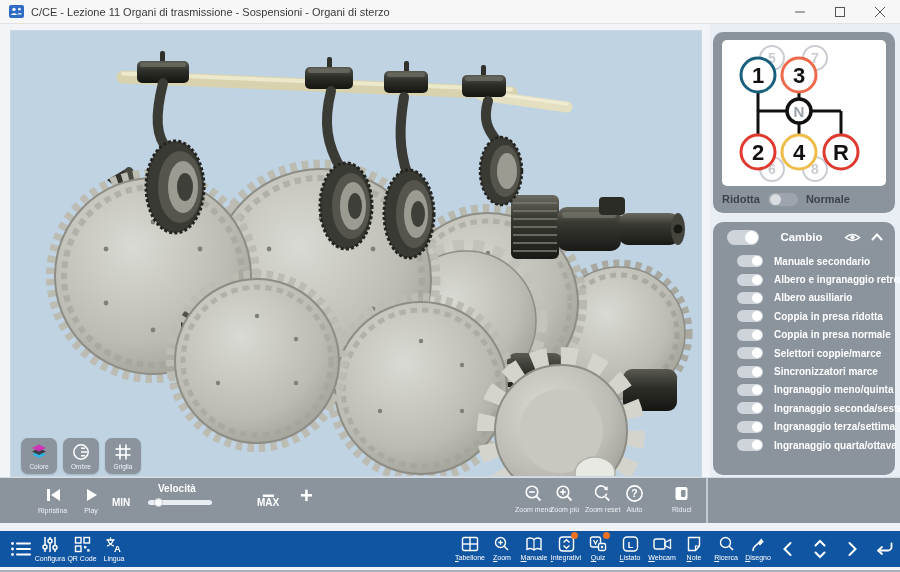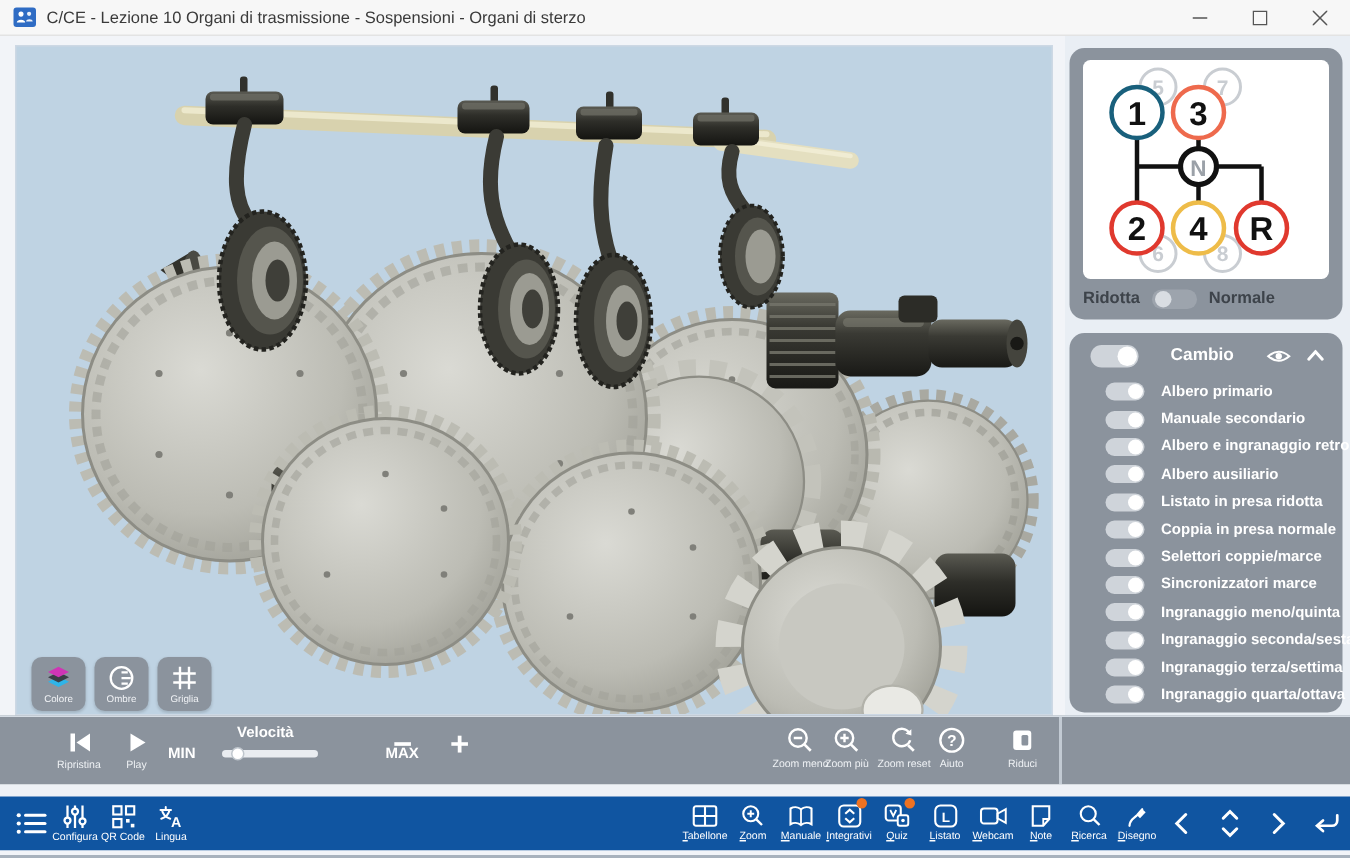--- a/index.html
+++ b/index.html
@@ -91,21 +91,21 @@
 
   <div class="titlebar">
     <div class="appicon">
       <svg width="13" height="11" viewBox="0 0 13 11">
         <circle cx="4" cy="3.4" r="1.7" fill="#fff"></circle>
           <path d="M1.2,9 C1.2,6.6 6.8,6.6 6.8,9 Z" fill="#fff"></path>
         <circle cx="9.4" cy="3.2" r="1.4" fill="#fff" opacity=".9"></circle>
           <path d="M7.4,8.4 C7.4,6.4 11.8,6.4 11.8,8.4 Z" fill="#fff" opacity=".9"></path>
       </svg>
     </div>
-    <div class="apptitle">C/CE - Lezione 10 Organi di trasmissione - Sospensioni - Organi di sterzo</div>
+    <div class="apptitle">C/CE - Lezione 11 Organi di trasmissione - Sospensioni - Organi di sterzo</div>
     <div class="winbtns">
       <div class="winbtn">
         <svg width="10" height="10" viewBox="0 0 10 10">
             <line x1="0" y1="5" x2="10" y2="5" stroke="#555" stroke-width="1"></line>
           </svg>
       </div>
       <div class="winbtn">
         <svg width="10" height="10" viewBox="0 0 10 10">
             <rect x="0.5" y="0.5" width="9" height="9" fill="none" stroke="#555" stroke-width="1"></rect>
           </svg>
@@ -374,37 +374,33 @@
         <svg width="17" height="11" viewBox="0 0 17 11">
           <path d="M1.5,5.5 Q8.5,-0.5 15.5,5.5 Q8.5,11.5 1.5,5.5 Z" fill="none" stroke="#fff" stroke-width="1.4"></path>
           <circle cx="8.5" cy="5.5" r="2.1" fill="#fff"></circle>
         </svg>
         <svg width="12" height="8" viewBox="0 0 12 8">
           <path d="M1.5,6.5 L6,1.5 L10.5,6.5" fill="none" stroke="#fff" stroke-width="2" stroke-linecap="round"></path>
         </svg>
       </div>
       <div class="layer-row">
           <div class="toggle-sm"></div>
-          <div class="rlabel">Albero primario</div>
-        </div>
-      <div class="layer-row">
-          <div class="toggle-sm"></div>
           <div class="rlabel">Manuale secondario</div>
         </div>
       <div class="layer-row">
           <div class="toggle-sm"></div>
           <div class="rlabel">Albero e ingranaggio retro</div>
         </div>
       <div class="layer-row">
           <div class="toggle-sm"></div>
           <div class="rlabel">Albero ausiliario</div>
         </div>
       <div class="layer-row">
           <div class="toggle-sm"></div>
-          <div class="rlabel">Listato in presa ridotta</div>
+          <div class="rlabel">Coppia in presa ridotta</div>
         </div>
       <div class="layer-row">
           <div class="toggle-sm"></div>
           <div class="rlabel">Coppia in presa normale</div>
         </div>
       <div class="layer-row">
           <div class="toggle-sm"></div>
           <div class="rlabel">Selettori coppie/marce</div>
         </div>
       <div class="layer-row">

